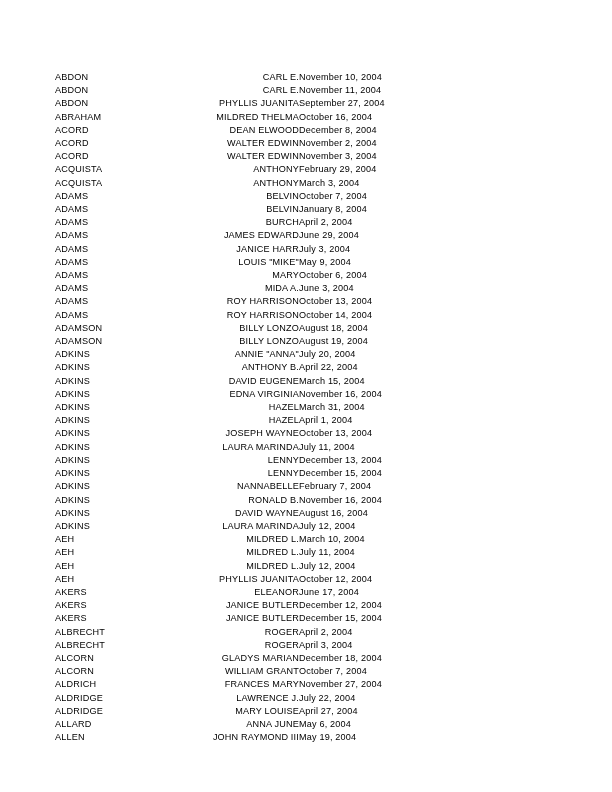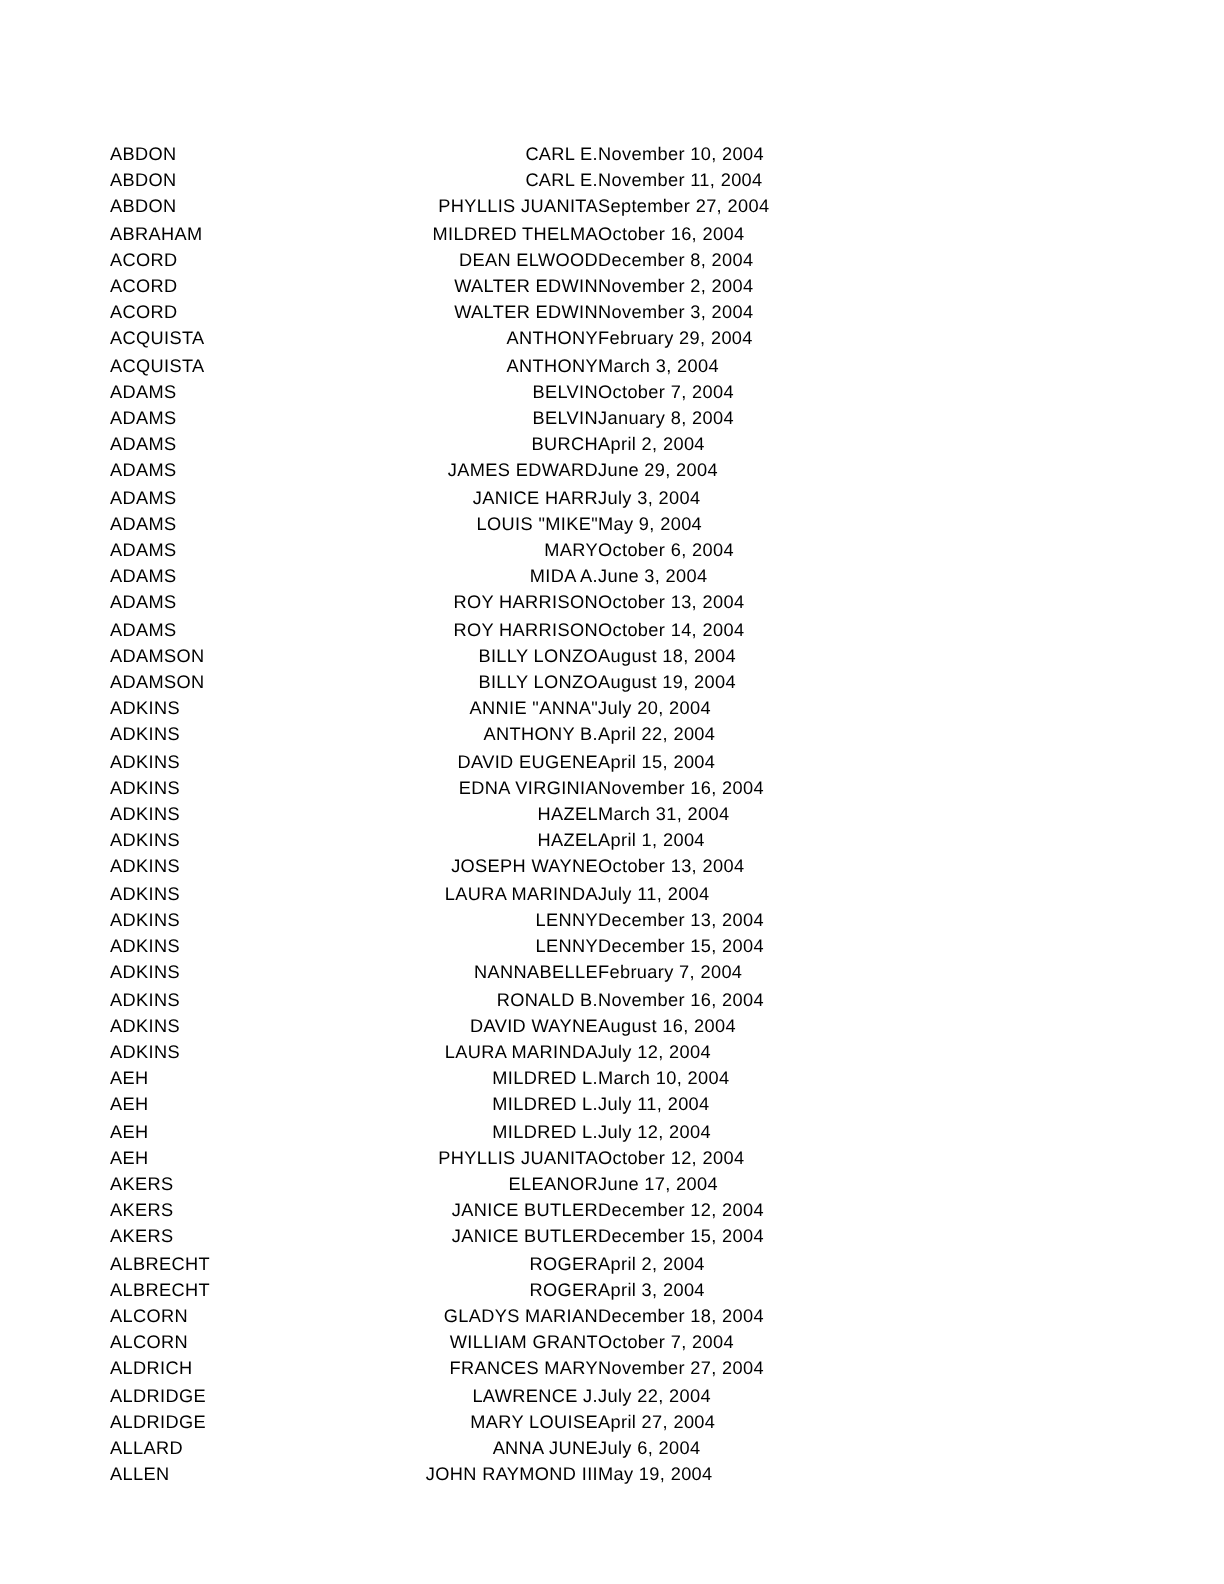--- a/index.html
+++ b/index.html
@@ -177,21 +177,21 @@
             <td class="col-date">July 20, 2004</td>
           </tr>
           <tr>
             <td class="col-surname">ADKINS</td>
             <td class="col-given">ANTHONY B.</td>
             <td class="col-date">April 22, 2004</td>
           </tr>
           <tr>
             <td class="col-surname">ADKINS</td>
             <td class="col-given">DAVID EUGENE</td>
-            <td class="col-date">April 15, 2004</td>
+            <td class="col-date">March 15, 2004</td>
           </tr>
           <tr>
             <td class="col-surname">ADKINS</td>
             <td class="col-given">EDNA VIRGINIA</td>
             <td class="col-date">November 16, 2004</td>
           </tr>
           <tr>
             <td class="col-surname">ADKINS</td>
             <td class="col-given">HAZEL</td>
             <td class="col-date">March 31, 2004</td>
@@ -307,21 +307,21 @@
             <td class="col-date">July 22, 2004</td>
           </tr>
           <tr>
             <td class="col-surname">ALDRIDGE</td>
             <td class="col-given">MARY LOUISE</td>
             <td class="col-date">April 27, 2004</td>
           </tr>
           <tr>
             <td class="col-surname">ALLARD</td>
             <td class="col-given">ANNA JUNE</td>
-            <td class="col-date">July 6, 2004</td>
+            <td class="col-date">May 6, 2004</td>
           </tr>
           <tr>
             <td class="col-surname">ALLEN</td>
             <td class="col-given">JOHN RAYMOND III</td>
             <td class="col-date">May 19, 2004</td>
           </tr>
         </tbody>
     </table>
   </div>
 </div>

